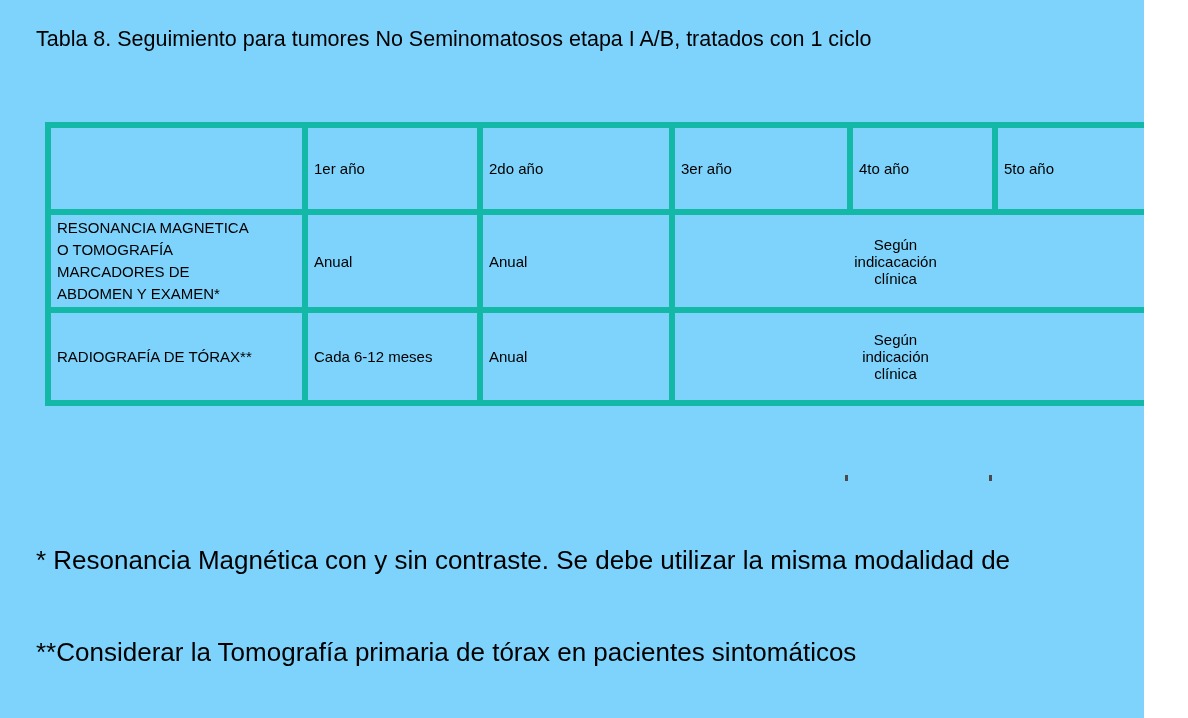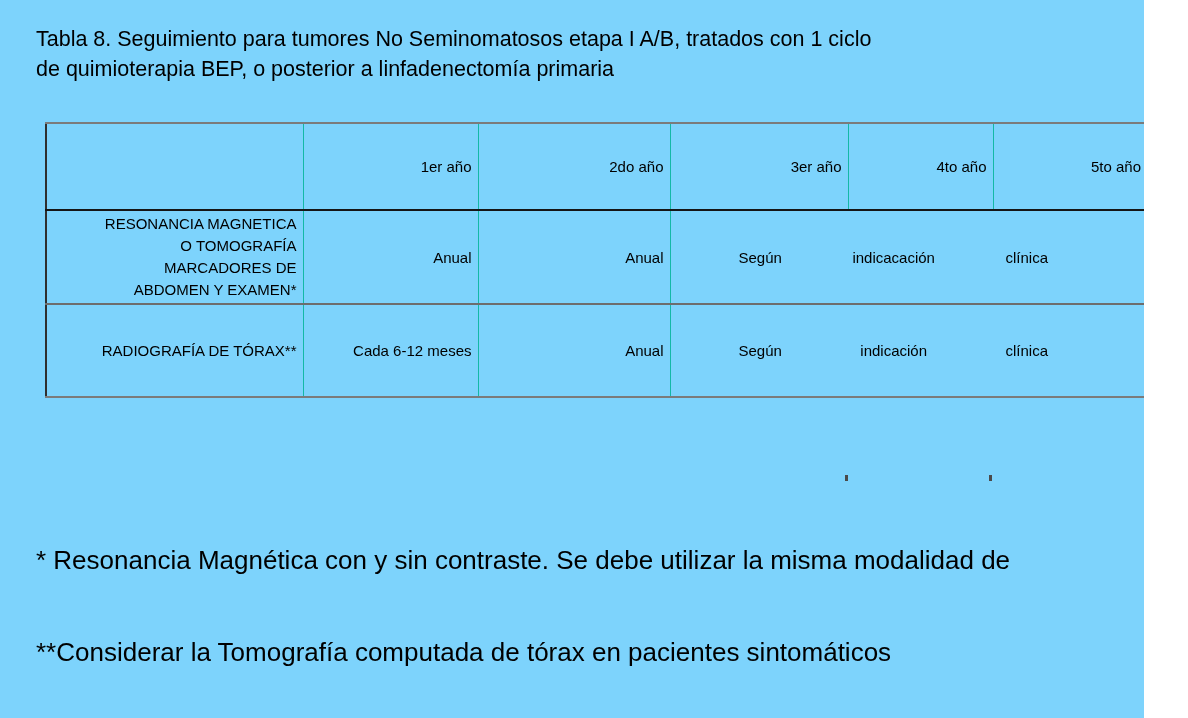--- a/index.html
+++ b/index.html
@@ -24,38 +24,39 @@
   .followup-table {
     position: absolute;
     left: 45px;
     top: 122px;
     width: 1102px;
     border-collapse: collapse;
     table-layout: fixed;
     font-size: 15px;
   }
   .followup-table td, .followup-table th {
-    border: 1px solid #14b8a6;
-    text-align: right;
+    border: 6px solid #14b8a6;
+    text-align: left;
     vertical-align: middle;
     font-weight: 400;
     padding: 2px 6px;
     overflow: hidden;
   }
   .followup-table { border: 2px solid #7b7b7b; border-left-color: #2f2f2f; }
   .followup-table thead th { border-bottom: 2px solid #151515; }
   .followup-table .rowline td { border-bottom: 2px solid #6d6d6d; }
   .label-cell { line-height: 24px; }
   .merged-cell { padding: 0; }
   .merged-words {
     display: flex;
     justify-content: space-between;
     align-items: center;
     padding-left: 62px;
     padding-right: 93px;
+    flex-direction: column;
   }
   .border-nub {
     position: absolute;
     width: 3px;
     height: 6px;
     background: #4a4a4a;
     top: 475px;
   }
   .nub-a { left: 845px; }
   .nub-b { left: 989px; }
@@ -69,21 +70,20 @@
   .footnote-1 { top: 545px; }
   .footnote-2 { top: 637px; }
 </style>
 </head>
 <body>
 
 <div id="page">
 
   <div class="doc-title">
     <div>Tabla 8. Seguimiento para tumores No Seminomatosos etapa I A/B, tratados con 1 ciclo</div>
-    <div>de quimioterapia BEP, o posterior a linfadenectomía primaria</div>
   </div>
 
   <table class="followup-table">
     <colgroup>
       <col style="width:257px">
       <col style="width:175px">
       <col style="width:192px">
       <col style="width:178px">
       <col style="width:145px">
       <col style="width:155px">
@@ -133,15 +133,15 @@
     </tbody>
   </table>
 
   <div class="border-nub nub-a"></div>
   <div class="border-nub nub-b"></div>
 
   <div class="footnote footnote-1">
     <div>* Resonancia Magnética con y sin contraste. Se debe utilizar la misma modalidad de</div>
   </div>
 
-  <div class="footnote footnote-2">**Considerar la Tomografía computada de tórax en pacientes sintomáticos</div>
+  <div class="footnote footnote-2">**Considerar la Tomografía primaria de tórax en pacientes sintomáticos</div>
 
 </div>
 
 </body></html>

